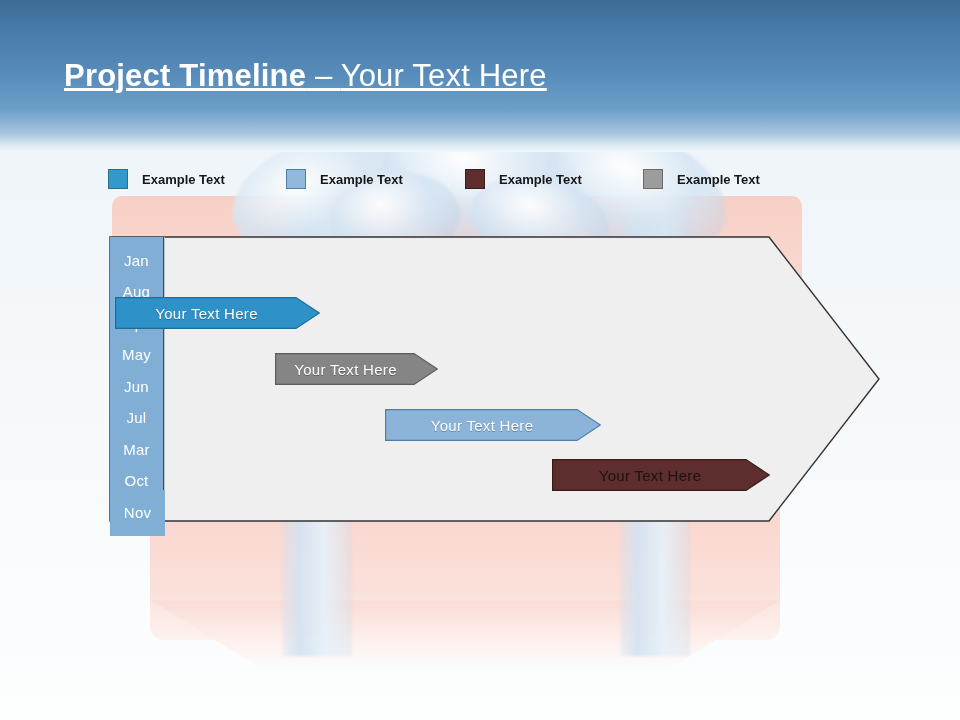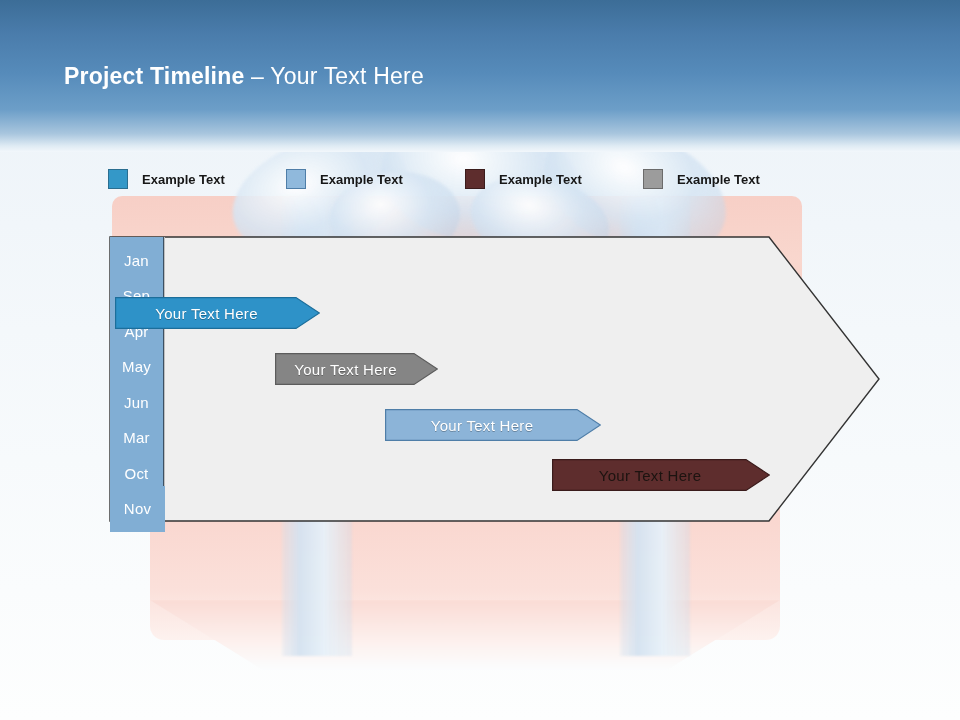--- a/index.html
+++ b/index.html
@@ -99,24 +99,25 @@
                 #568bba 48%,
                 #6c9ec8 72%,
                 #a9c6de 88%,
                 #dfebf4 96%,
                 #f2f7fb 100%);
   }
   .slide-title {
     position: absolute;
     left: 64px; top: 56px;
     color: #ffffff;
-    font-size: 23px;
+    font-size: 31px;
     line-height: 40px;
     letter-spacing: .2px;
     white-space: nowrap;
+    text-decoration: underline;
   }
   .slide-title .t-bold { font-weight: 700; }
   .slide-title .t-light { font-weight: 400; }
 
   
   .legend {
     position: absolute;
     left: 108px; top: 166px;
     width: 800px; height: 28px;
   }
@@ -271,30 +272,33 @@
       <svg width="771" height="286" viewBox="0 0 771 286" xmlns="http://www.w3.org/2000/svg">
         <polygon points="1,1 660,1 770,143 660,285 1,285" fill="#efefef" stroke="#333333" stroke-width="1.4"></polygon>
       </svg>
     </div>
 
     <div class="grid">
         <div class="grid-col shade">
           <div class="month-cell">Jan</div>
         </div>
         <div class="grid-col shade">
-          <div class="month-cell">Sep</div>
+          <div class="month-cell">Aug</div>
         </div>
         <div class="grid-col plain">
           <div class="month-cell">Apr</div>
         </div>
         <div class="grid-col shade">
           <div class="month-cell">May</div>
         </div>
         <div class="grid-col plain">
           <div class="month-cell">Jun</div>
+        </div>
+        <div class="grid-col shade">
+          <div class="month-cell">Jul</div>
         </div>
         <div class="grid-col plain">
           <div class="month-cell">Mar</div>
         </div>
         <div class="grid-col plain">
           <div class="month-cell">Oct</div>
         </div>
         <div class="grid-col shade">
           <div class="month-cell">Nov</div>
         </div>

